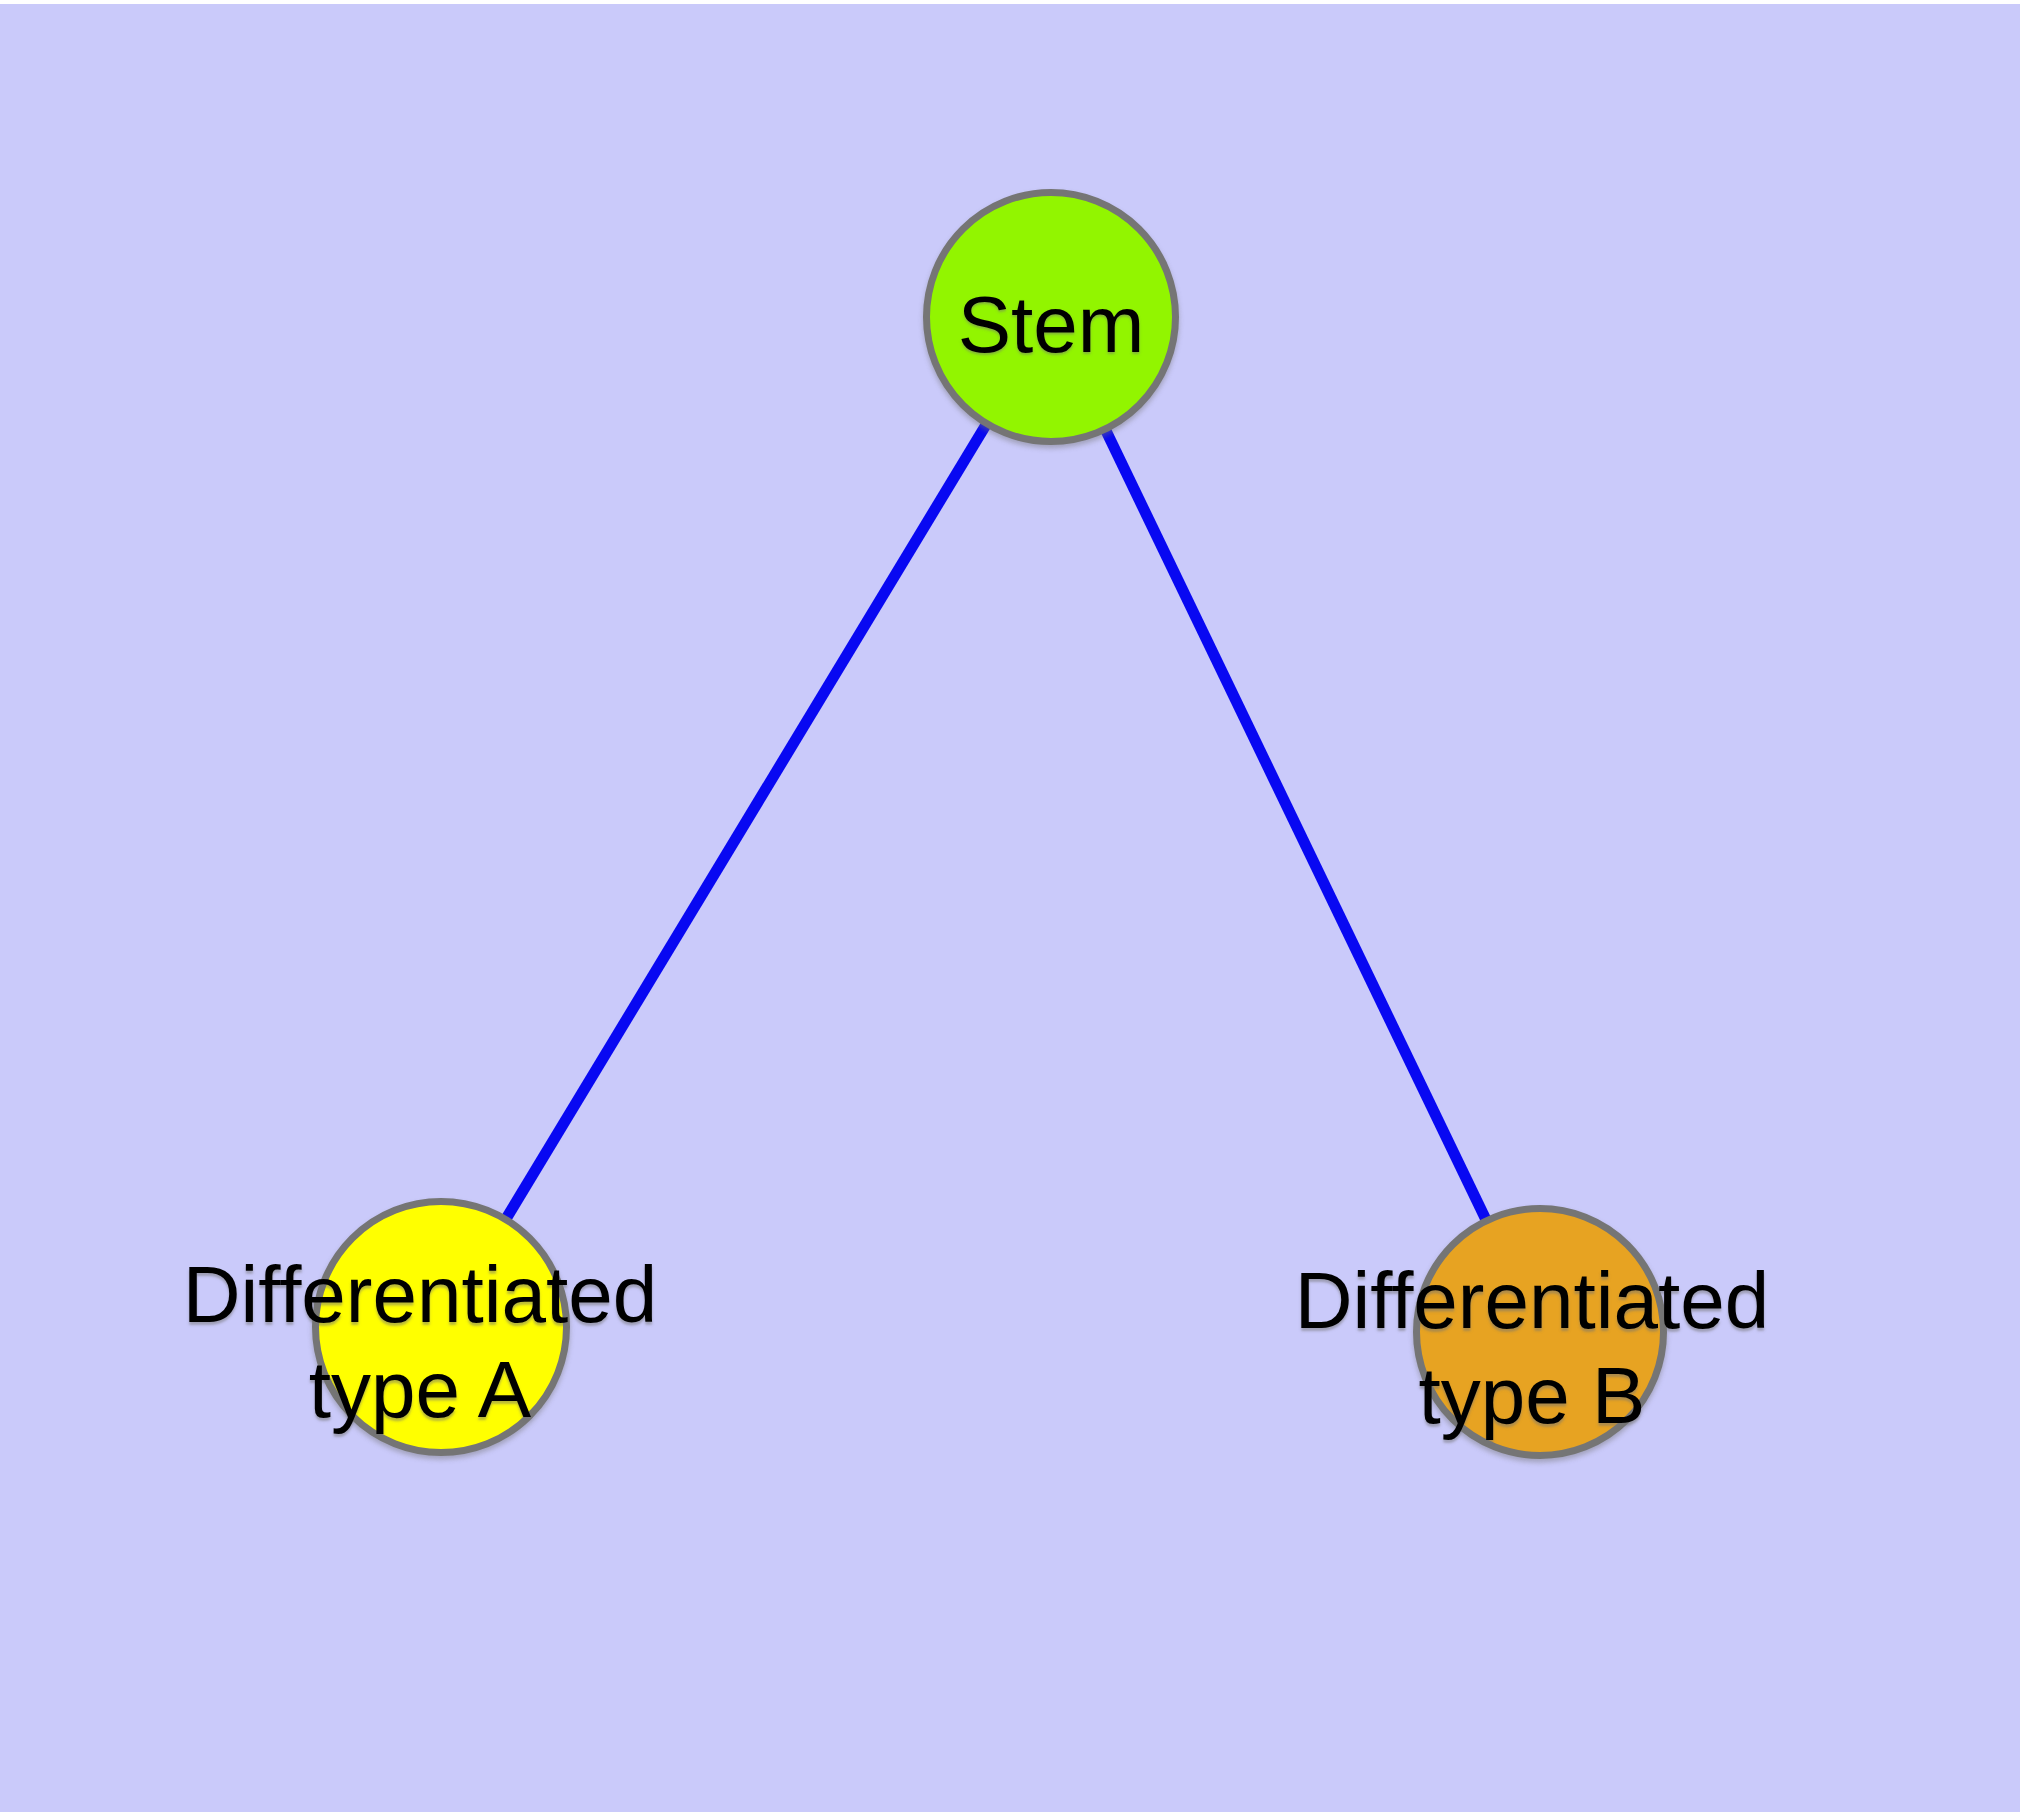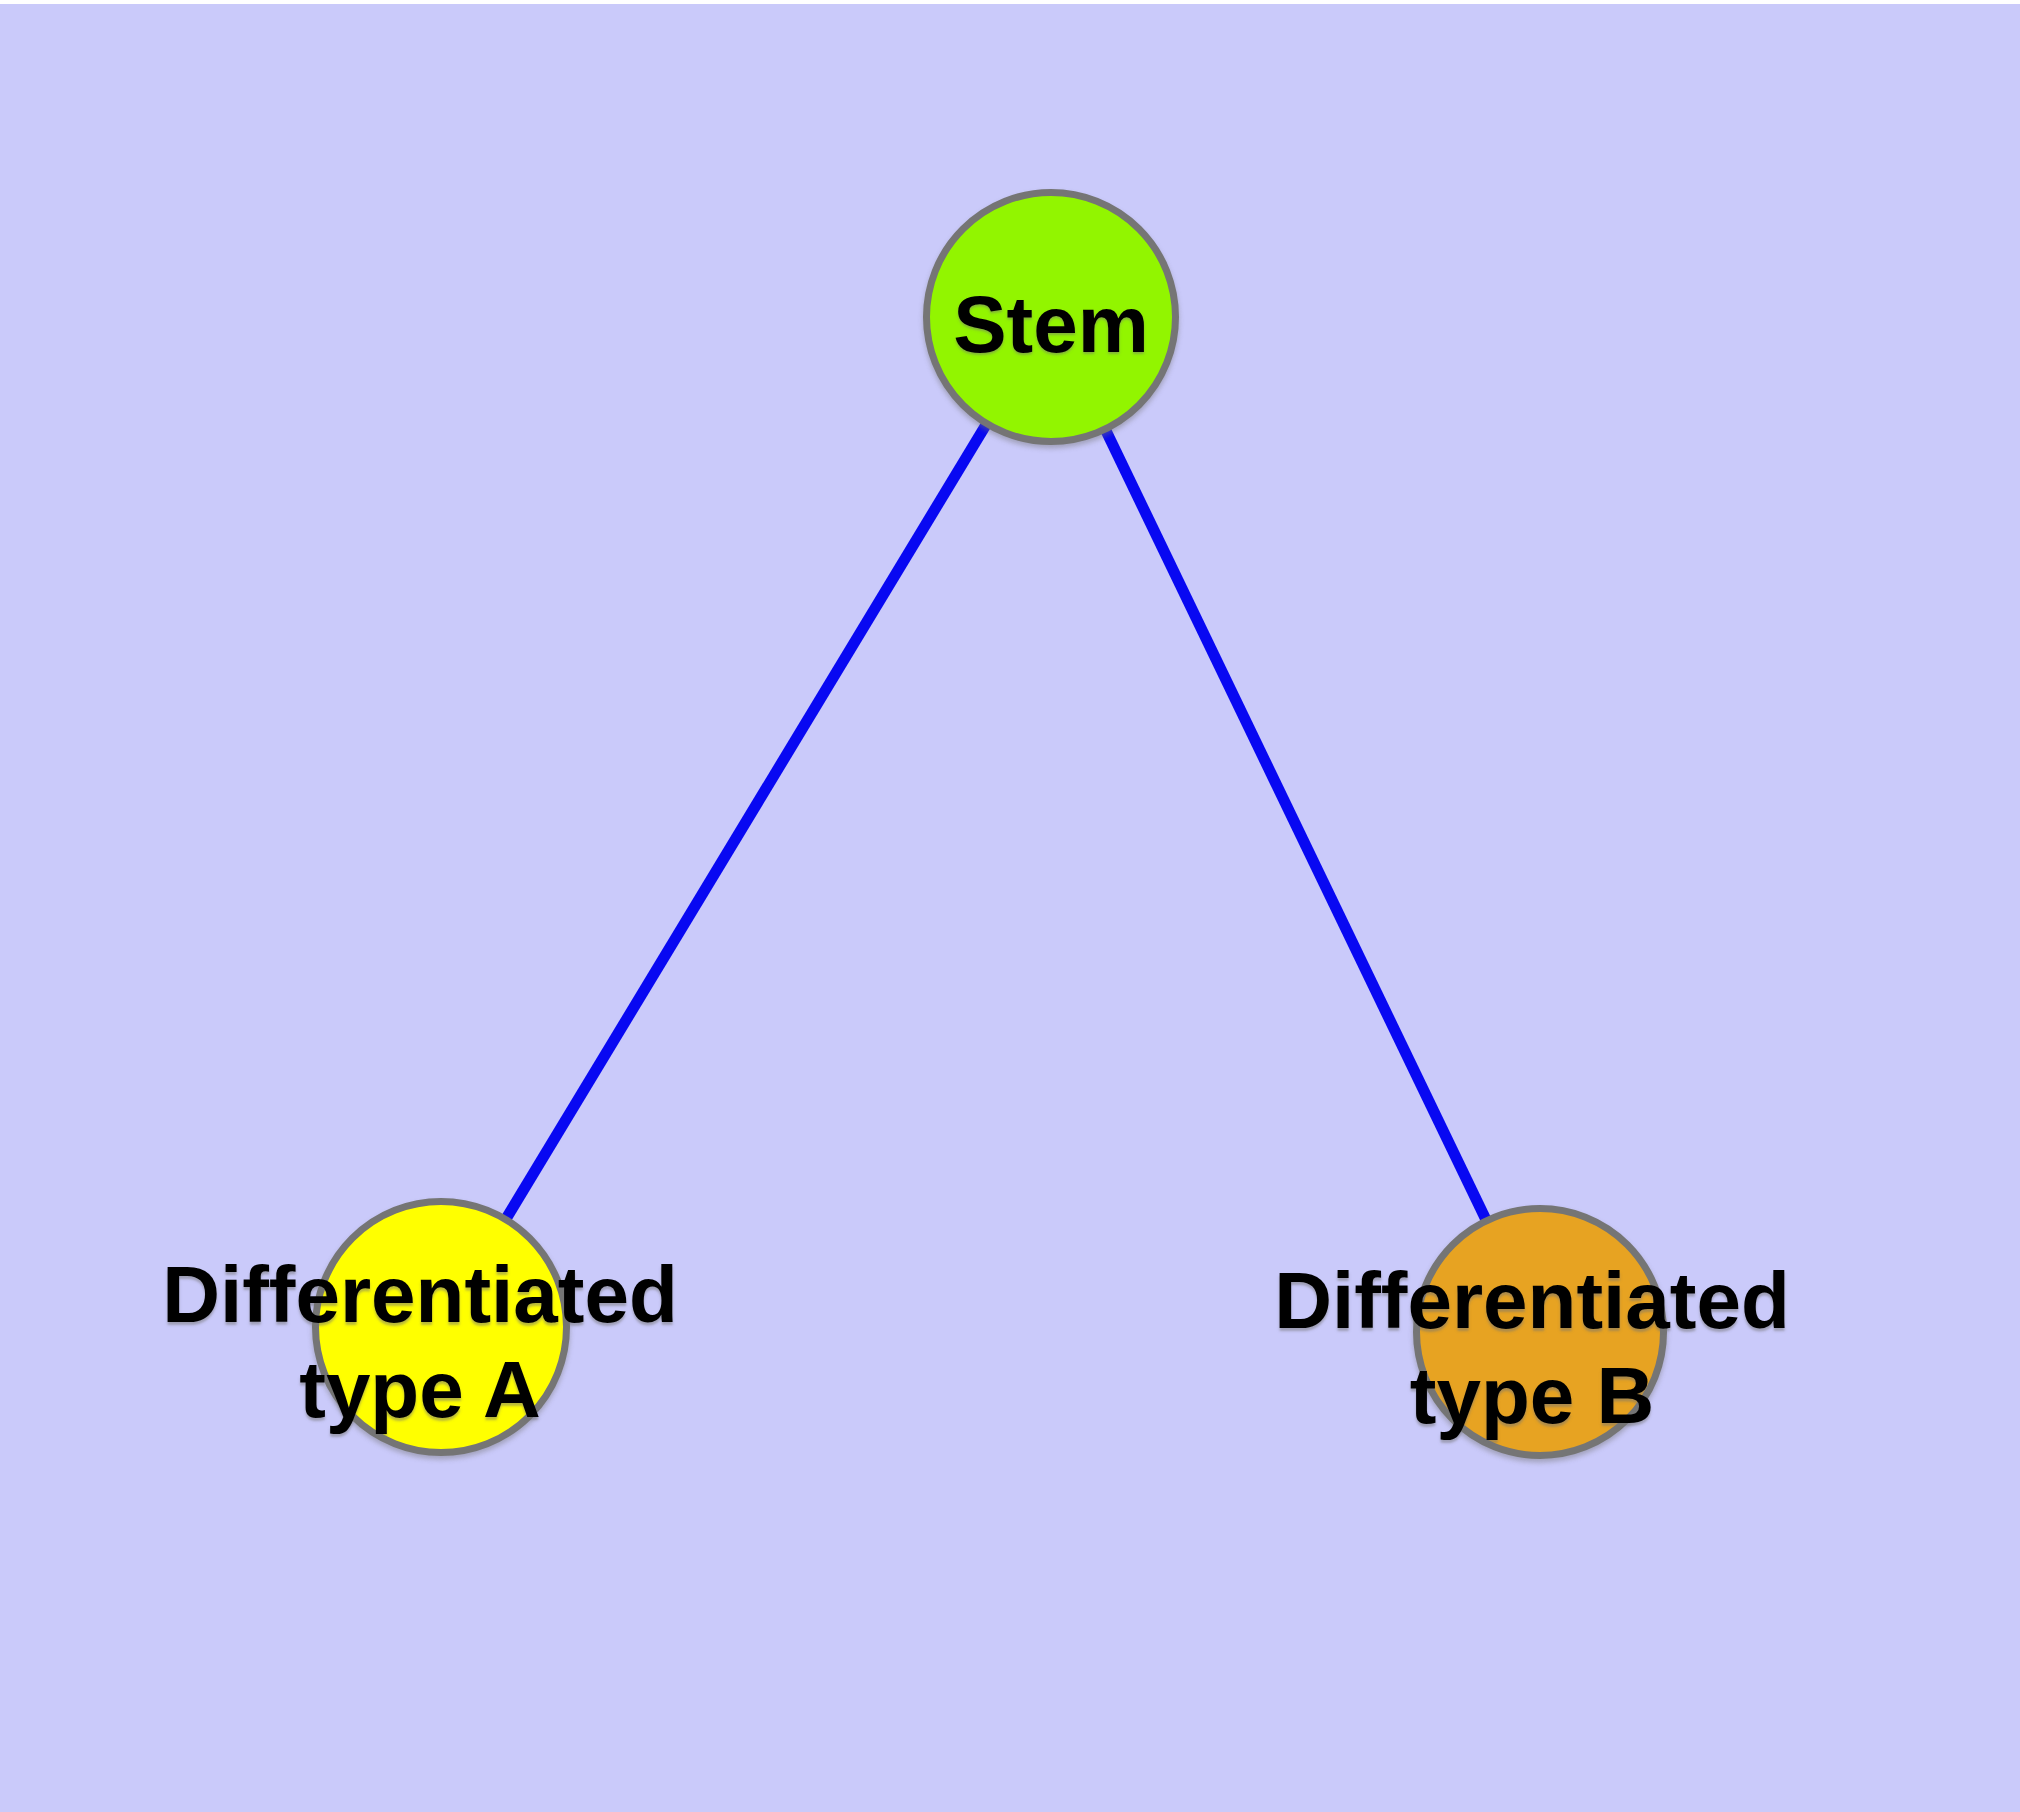--- a/index.html
+++ b/index.html
@@ -30,21 +30,21 @@
     border-style: solid;
     border-radius: 50%;
     box-sizing: border-box;
     box-shadow: 0 3.4px 5.1px rgba(115,115,115,0.45);
   }
   .label {
     position: absolute;
     transform: translate(-50%, -50%);
     white-space: pre-line;
     text-align: center;
-    font-weight: bold;
+    font-weight: normal;
     font-size: 80px;
     line-height: 95px;
     color: #000000;
     text-shadow: 0 2.5px 2.5px rgba(115,115,115,0.5);
   }
 </style>
 </head>
 <body>
 
 <div class="canvas" style="width: 2021px; height: 1812px; background: rgb(202, 202, 250);">

